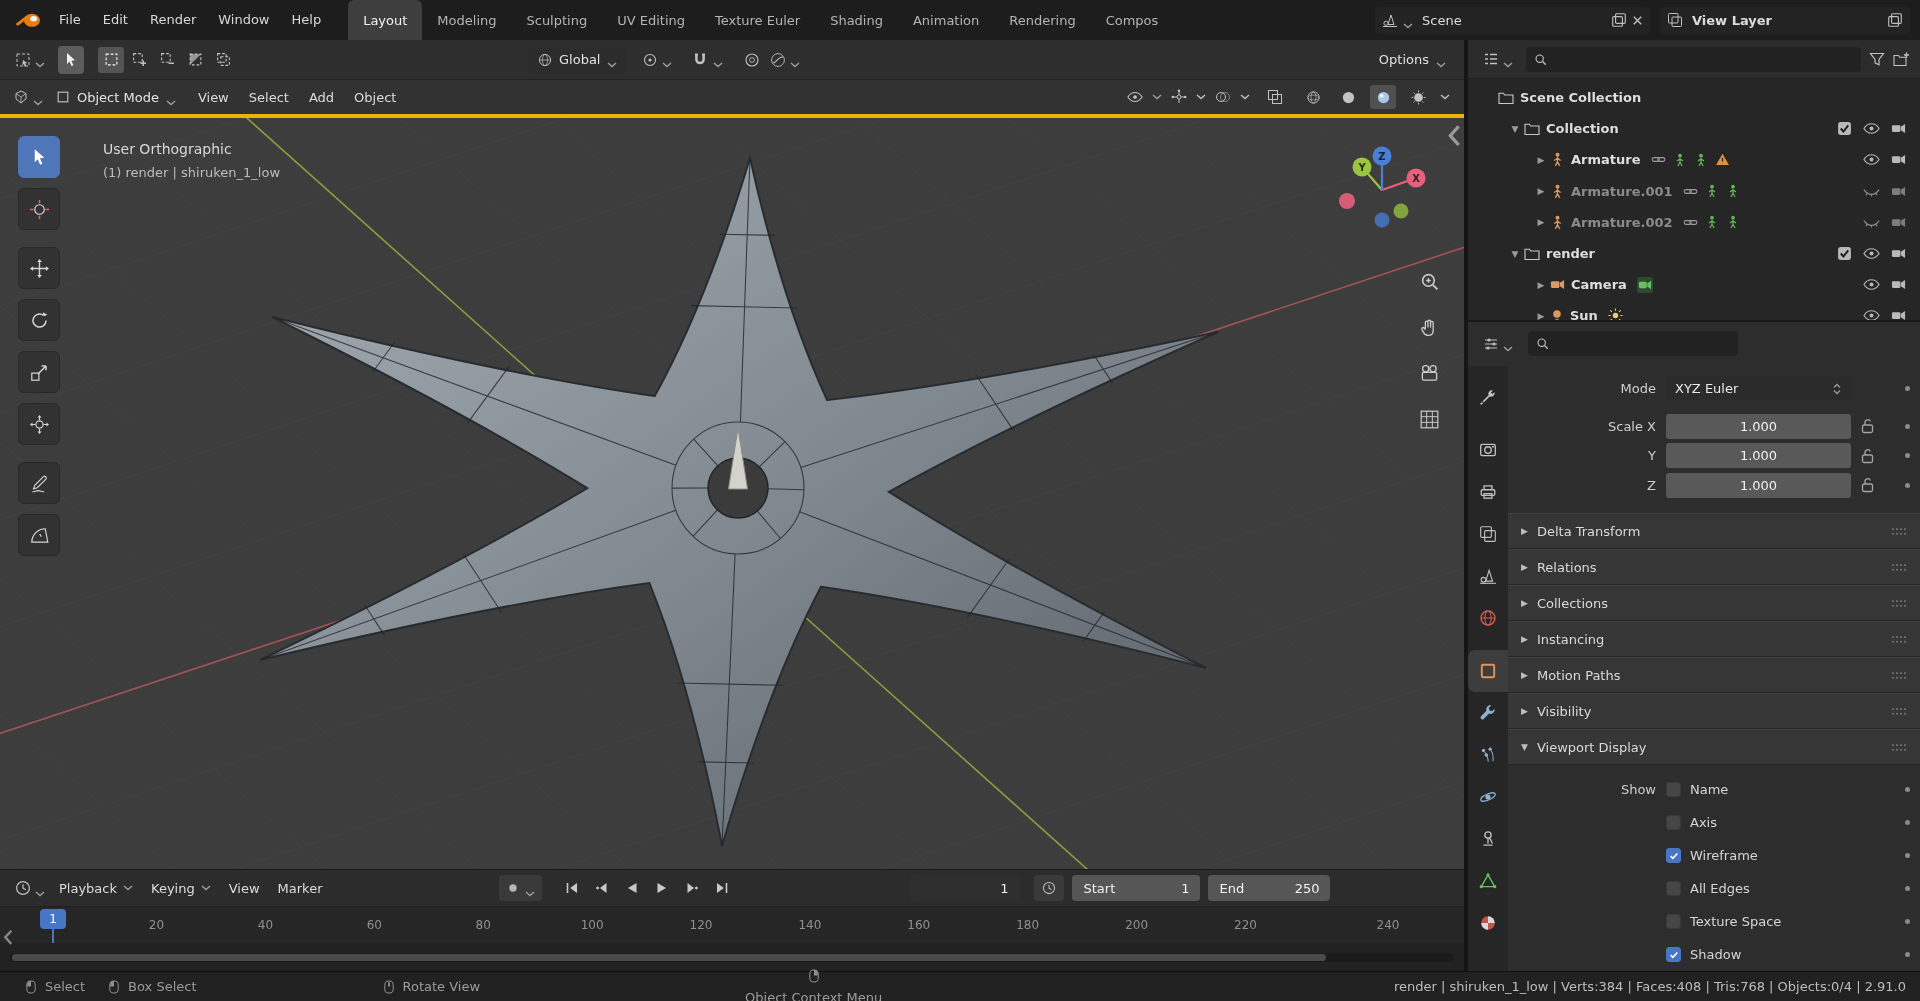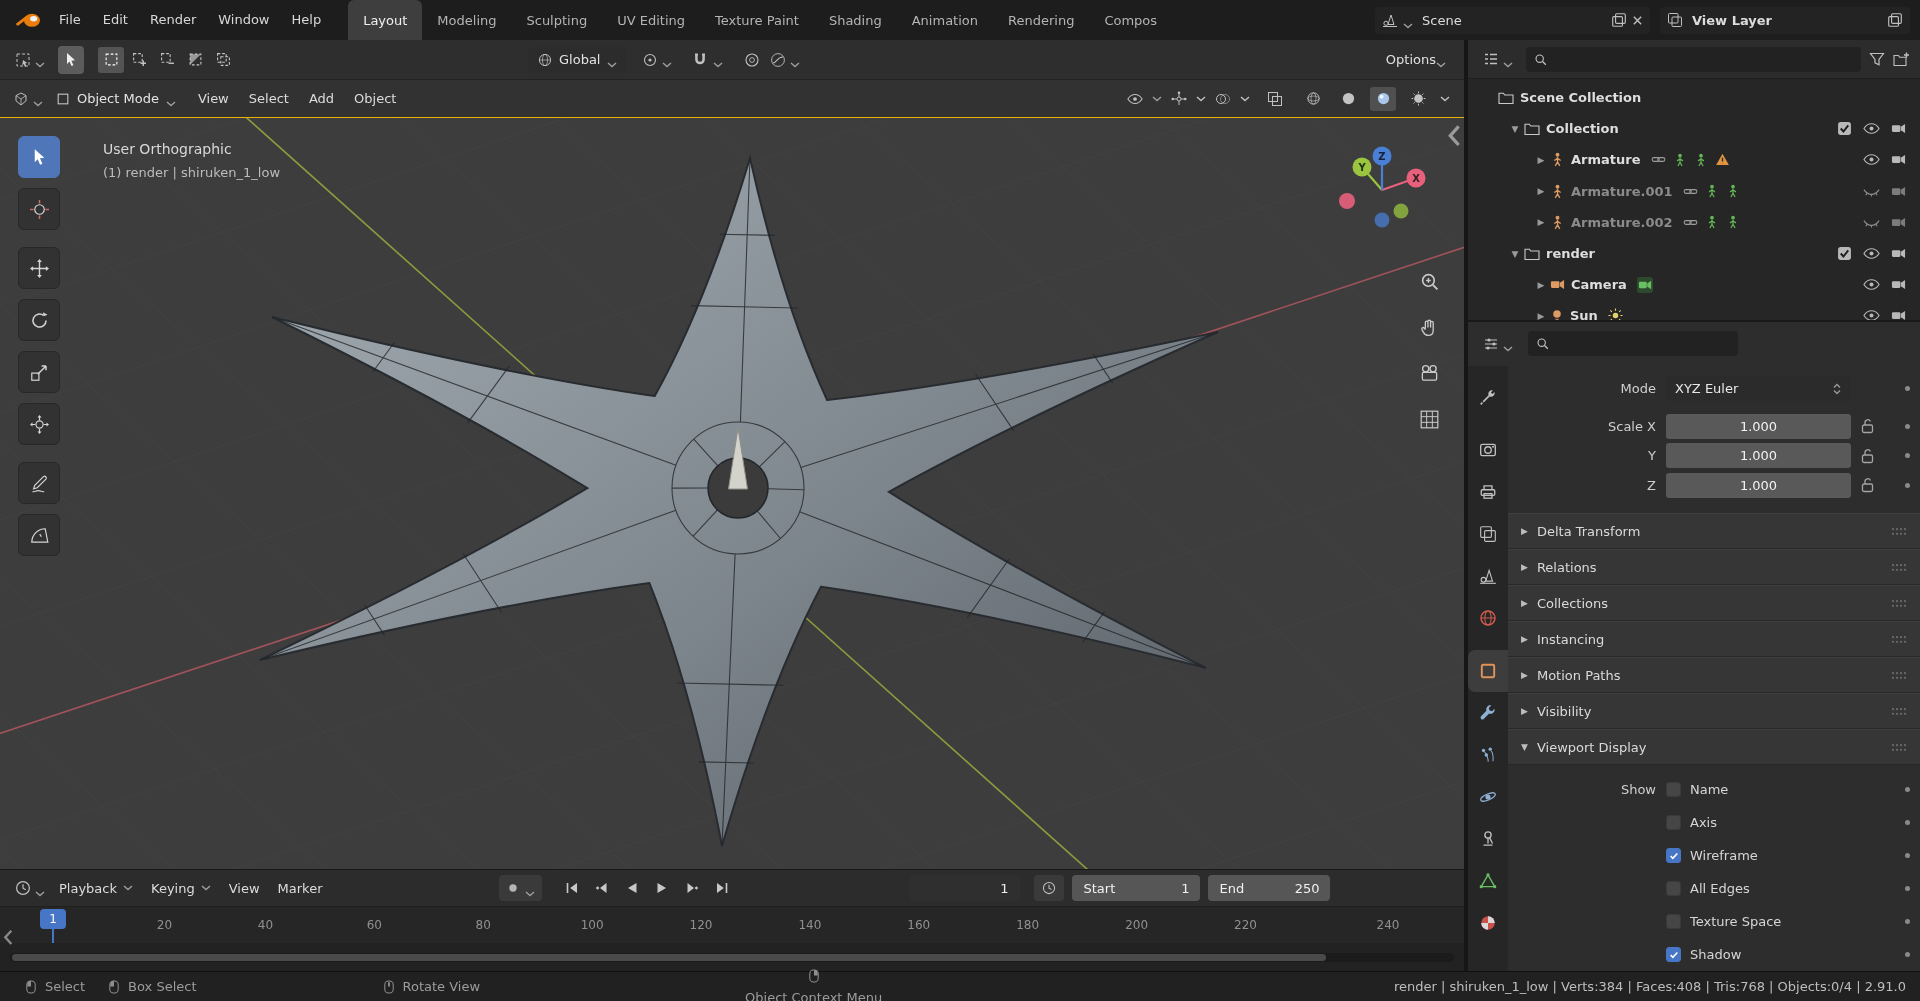--- a/index.html
+++ b/index.html
@@ -32,24 +32,24 @@
   .left-col { width:1464px; display:flex; flex-direction:column; }
   .right-col { width:452px; margin-left:4px; display:flex; flex-direction:column; background:#2d2d2d; }
 
   
   .toolsettings { height:40px; background:#2e2e2e; border-bottom:1px solid #222; display:flex; align-items:center; padding:0 10px; }
   .ts-btn { height:28px; display:flex; align-items:center; gap:4px; padding:0 5px; border-radius:4px; }
   .ts-btn.pressed { background:#5c5c5c; }
   .mini-btn { width:26px; height:26px; display:flex; align-items:center; justify-content:center; border-radius:3px; color:#c6c6c6; }
   .mini-btn.active { background:#545454; color:#fff; }
   .ts-dd { height:26px; display:flex; align-items:center; gap:7px; background:#2c2c2c; border-radius:4px; padding:0 10px; color:#e2e2e2; }
-  .options-btn { margin-left:auto; display:flex; align-items:center; color:#e0e0e0; padding:0 8px; }
+  .options-btn { margin-left:auto; display:flex; align-items:center; gap:7px; color:#e0e0e0; padding:0 8px; }
 
   
-  .vp-header { height:38px; background:#323232; display:flex; align-items:center; padding:0 8px; border-bottom:1px solid #eab308; }
+  .vp-header { height:38px; background:#323232; display:flex; align-items:center; padding:0 8px; border-bottom:4px solid #eab308; }
   .vph-menu { padding:0 10px; color:#dcdcdc; }
   .mode-dd { display:flex; align-items:center; gap:7px; padding:0 8px; color:#e4e4e4; }
   .vph-right { margin-left:auto; display:flex; align-items:center; gap:9px; padding-right:6px; }
   .shade-btn { width:26px; height:24px; display:flex; align-items:center; justify-content:center; border-radius:3px; color:#c3c3c3; }
   .shade-btn.active { background:#505050; color:#a9c7ea; }
 
   
   .viewport { flex:1; position:relative; background:#3d3d3d; overflow:hidden; }
   #vp-svg { position:absolute; inset:0; width:100%; height:100%; }
   .vp-overlay-text { position:absolute; left:103px; top:20px; line-height:23px; pointer-events:none; }
@@ -155,21 +155,21 @@
         <span class="menu-item">Edit</span>
         <span class="menu-item">Render</span>
         <span class="menu-item">Window</span>
         <span class="menu-item">Help</span>
       </nav>
     <div id="ws-tabs" class="tabs">
         <div class="ws-tab active">Layout</div>
         <div class="ws-tab">Modeling</div>
         <div class="ws-tab">Sculpting</div>
         <div class="ws-tab">UV Editing</div>
-        <div class="ws-tab">Texture Paint</div>
+        <div class="ws-tab">Texture Euler</div>
         <div class="ws-tab">Shading</div>
         <div class="ws-tab">Animation</div>
         <div class="ws-tab">Rendering</div>
         <div class="ws-tab">Compos</div>
       </div>
     <div class="top-right">
       <div class="selector scene-selector">
         <span class="icon" id="scene-icon">
             <svg viewBox="0 0 16 16">
               <path d="M6 12.5L9 3l3 9.5z" fill="none" stroke="currentColor"></path>
@@ -713,21 +713,21 @@
           </div>
         </div>
         <div class="tl-ruler" id="tl-ruler">
           <div class="frame-pill" style="left:53px">
             <span>1</span>
           </div>
           <div class="frame-line" style="left:52px"></div>
           <span class="ruler-collapse" id="ruler-collapse"><svg viewBox="0 0 6 10">
                 <path d="M5 1L1.4 5L5 9" fill="none" stroke="currentColor" stroke-width="1.4"></path>
               </svg></span>
-        <span class="tick-label" style="left: 156.5px; margin-left: 8px;">20</span>
+        <span class="tick-label" style="left: 156.5px;">20</span>
             <span class="tick-label" style="left: 265.4px;">40</span>
             <span class="tick-label" style="left: 374.3px;">60</span>
             <span class="tick-label" style="left: 483.2px;">80</span>
             <span class="tick-label" style="left: 592.1px;">100</span>
             <span class="tick-label" style="left: 701px;">120</span>
             <span class="tick-label" style="left: 809.9px;">140</span>
             <span class="tick-label" style="left: 918.8px;">160</span>
             <span class="tick-label" style="left: 1027.7px;">180</span>
             <span class="tick-label" style="left: 1136.6px;">200</span>
             <span class="tick-label" style="left: 1245.5px;">220</span>

